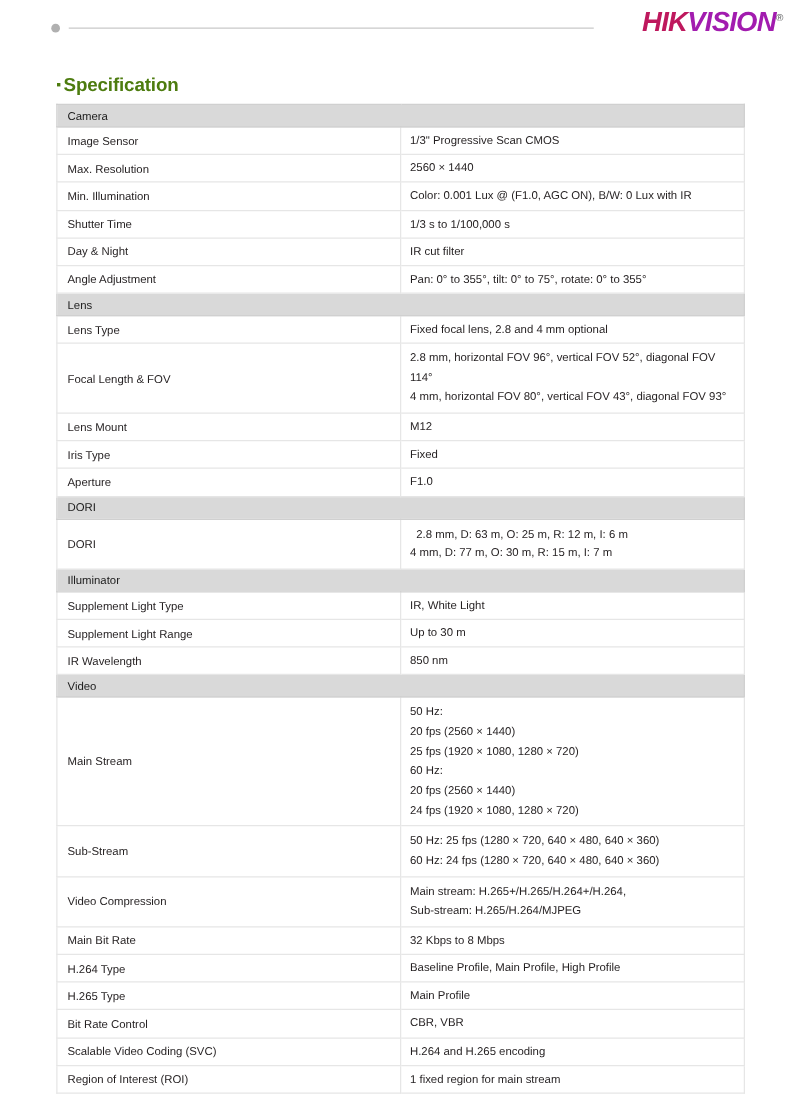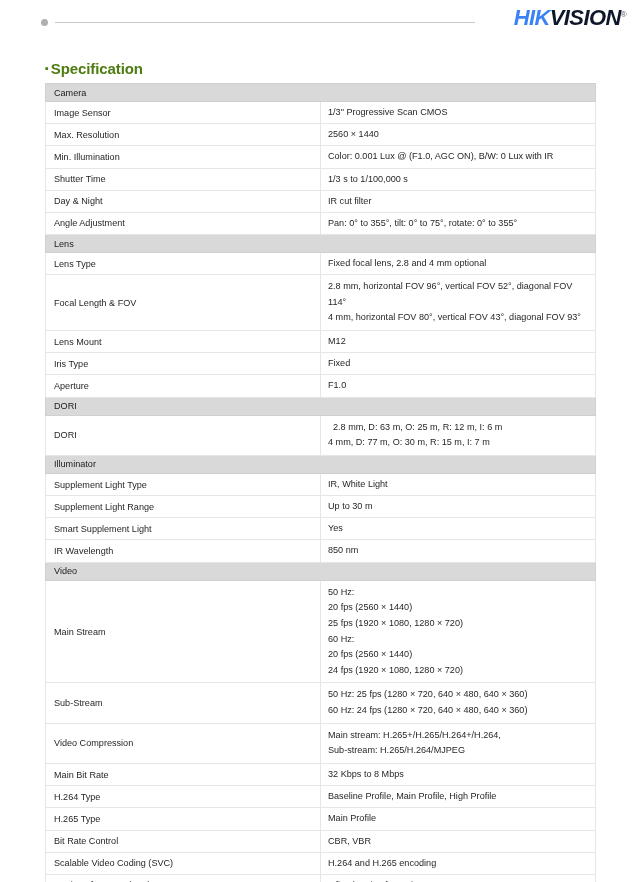--- a/index.html
+++ b/index.html
@@ -42,22 +42,22 @@
     position: absolute;
     right: 14px;
     top: 7px;
     font-style: italic;
     font-weight: bold;
     font-size: 22px;
     letter-spacing: -0.6px;
     white-space: nowrap;
     line-height: 1;
   }
-  .logo .hik { color: #3b82f6; }
-  .logo .vision { color: #0f172a; }
+  .logo .hik { color: #be185d; }
+  .logo .vision { color: #a21caf; }
   .logo .reg {
     color: #57585a;
     font-size: 8px;
     vertical-align: super;
     font-style: normal;
     font-weight: normal;
   }
 
   
   .spec-title {
@@ -219,26 +219,20 @@
           <span class="single">IR, White Light</span>
         </td>
       </tr>
       <tr>
         <td class="cell-label">Supplement Light Range</td>
         <td class="cell-value">
           <span class="single">Up to 30 m</span>
         </td>
       </tr>
       <tr>
-        <td class="cell-label">Smart Supplement Light</td>
-        <td class="cell-value">
-          <span class="single">Yes</span>
-        </td>
-      </tr>
-      <tr>
         <td class="cell-label">IR Wavelength</td>
         <td class="cell-value">
           <span class="single">850 nm</span>
         </td>
       </tr>
       <tr class="section-row">
         <td colspan="2">Video</td>
       </tr>
       <tr>
         <td class="cell-label">Main Stream</td>

